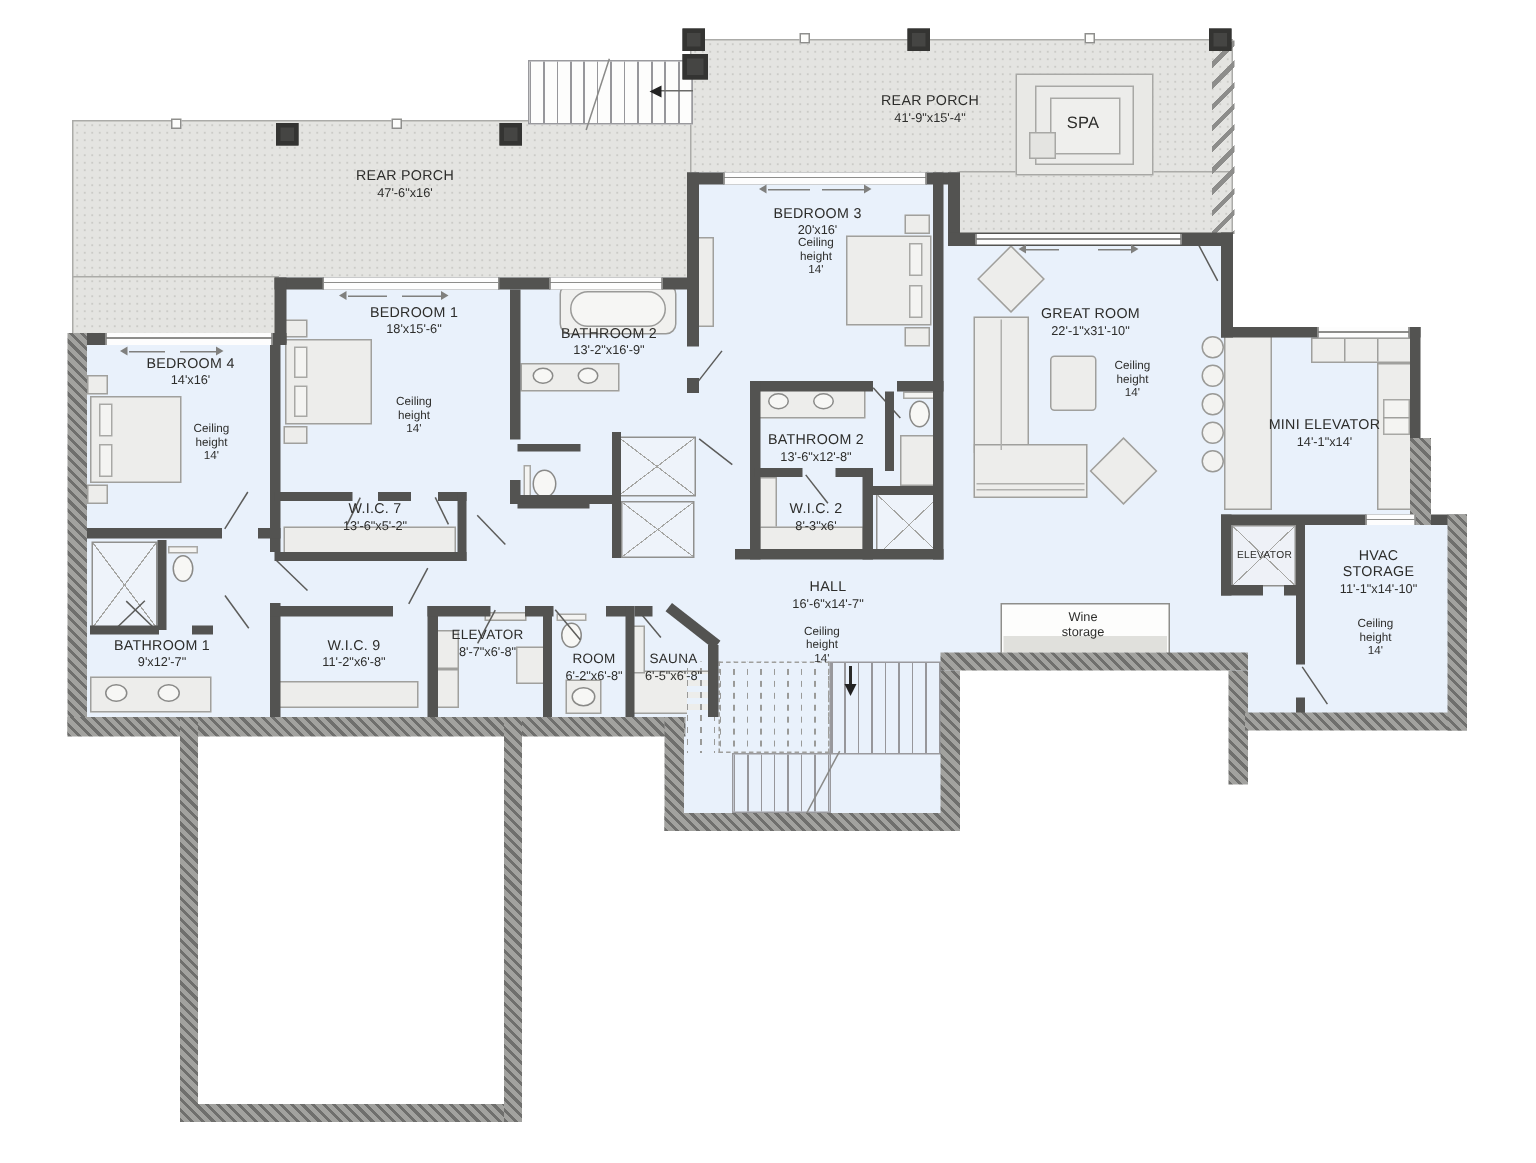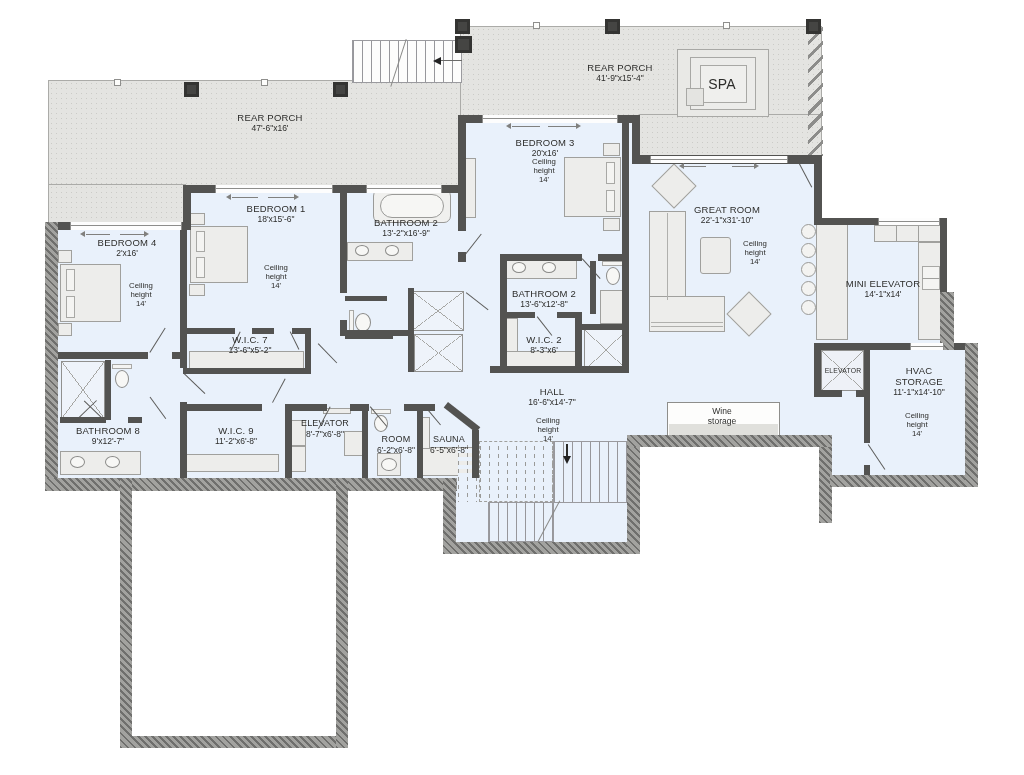--- a/index.html
+++ b/index.html
@@ -295,21 +295,21 @@
 
   <div class="lbl" style="left:270px;top:112px">
     <span class="nm">REAR PORCH</span>
     <span class="dm">47'-6"x16'</span>
   </div>
   <div class="lbl" style="left:620px;top:62px">
     <span class="nm">REAR PORCH</span>
     <span class="dm">41'-9"x15'-4"</span>
   </div>
   <div class="lbl" style="left:722px;top:76px">
-    <span class="nm" style="font-size:14px">SPA</span>
+    <span class="nm" style="font-size:11px">SPA</span>
   </div>
   <div class="lbl" style="left:545px;top:137px">
     <span class="nm">BEDROOM 3</span>
     <span class="dm">20'x16'</span>
   </div>
   <div class="lbl" style="left:544px;top:158px">
     <span class="ceil">Ceiling</span>
     <span class="ceil">height</span>
     <span class="ceil">14'</span>
   </div>
@@ -317,21 +317,21 @@
     <span class="nm">BEDROOM 1</span>
     <span class="dm">18'x15'-6"</span>
   </div>
   <div class="lbl" style="left:276px;top:264px">
     <span class="ceil">Ceiling</span>
     <span class="ceil">height</span>
     <span class="ceil">14'</span>
   </div>
   <div class="lbl" style="left:127px;top:237px">
     <span class="nm">BEDROOM 4</span>
-    <span class="dm">2'x16'</span>
+    <span class="dm">14'x16'</span>
   </div>
   <div class="lbl" style="left:141px;top:282px">
     <span class="ceil">Ceiling</span>
     <span class="ceil">height</span>
     <span class="ceil">14'</span>
   </div>
   <div class="lbl" style="left:406px;top:217px">
     <span class="nm">BATHROOM 2</span>
     <span class="dm">13'-2"x16'-9"</span>
   </div>
@@ -380,21 +380,21 @@
   <div class="lbl" style="left:917px;top:412px">
     <span class="ceil">Ceiling</span>
     <span class="ceil">height</span>
     <span class="ceil">14'</span>
   </div>
   <div class="lbl wine-lbl" style="left:722px;top:406px">
     <span style="display:block">Wine</span>
     <span style="display:block">storage</span>
   </div>
   <div class="lbl" style="left:108px;top:425px">
-    <span class="nm">BATHROOM 8</span>
+    <span class="nm">BATHROOM 1</span>
     <span class="dm">9'x12'-7"</span>
   </div>
   <div class="lbl" style="left:236px;top:425px">
     <span class="nm">W.I.C. 9</span>
     <span class="dm">11'-2"x6'-8"</span>
   </div>
   <div class="lbl" style="left:325px;top:418px">
     <span class="nm" style="font-size:9px">ELEVATOR</span>
     <span class="dm">8'-7"x6'-8"</span>
   </div>

